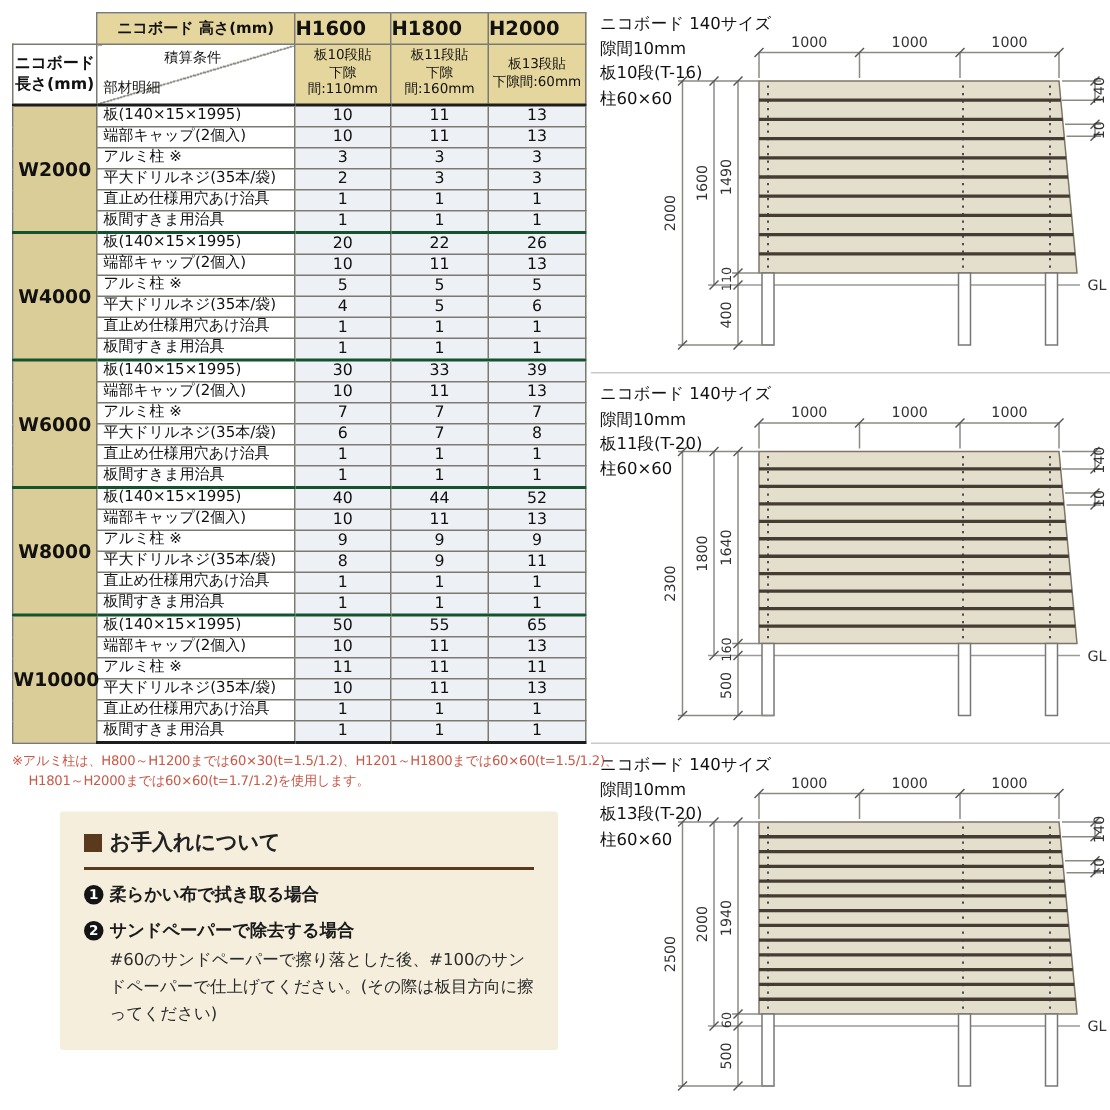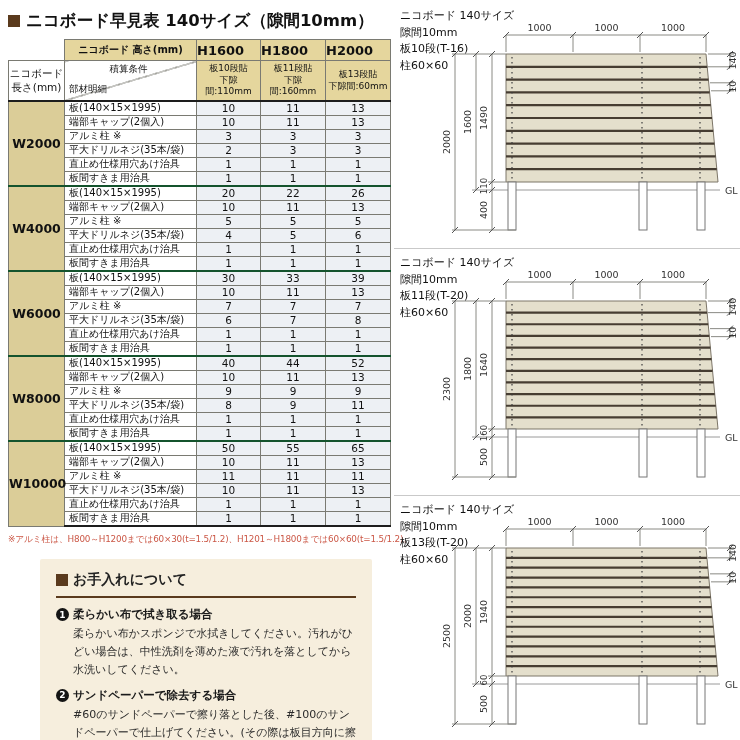--- a/index.html
+++ b/index.html
@@ -12,21 +12,21 @@
   .title{display:flex;align-items:center;gap:6px;font-size:16.5px;font-weight:bold;
          color:#111;margin:2px 0 7px 0;white-space:nowrap;}
   .sq{width:12px;height:12px;background:#5a3a1d;flex:none;}
 
   table{border-collapse:collapse;table-layout:fixed;width:382px;}
   td,th{border:1px solid #7a7a72;padding:0;}
   .corner-empty{border:none;background:transparent;}
   .tan{background:#e5d69d;}
   .colh{font-size:13px;font-weight:bold;text-align:left;height:20px;}
   .corner-h{font-size:10px;font-weight:bold;text-align:center;}
-  .len-head{background:#fff;font-size:10.5px;font-weight:normal;text-align:center;line-height:1.25;}
+  .len-head{background:#fff;font-size:10.5px;font-weight:bold;text-align:center;line-height:1.25;}
   .diag{background:linear-gradient(to bottom right,#fff 49.2%,#8a8a82 49.2%,#8a8a82 50.6%,#fff 50.6%);
         font-size:9.5px;vertical-align:top;}
   .diag .dtop{display:block;text-align:center;padding:2px 4px 0 0;}
   .diag .dbot{display:block;text-align:left;padding:7px 0 2px 4px;}
   .sub{font-size:9px;text-align:center;line-height:1.3;padding:2px 0;height:32px;}
   tbody td,tbody th{height:13px;}
   .label-cell{font-size:10px;text-align:left;background:#fff;padding:0 0 0 4px;line-height:1.05;}
   .qty{font-size:10.5px;text-align:center;background:#edf0f4;line-height:1.05;}
   .wcell{background:#dbcd98;font-weight:bold;font-size:12.5px;text-align:center;}
   .group-start td,.group-start th{border-top:2px solid #14532d;}
@@ -62,24 +62,20 @@
   text.dt{font-size:9.5px;fill:#333;font-family:"DejaVu Sans","Liberation Sans",sans-serif;}
   text.dts{font-size:8.5px;fill:#333;font-family:"DejaVu Sans","Liberation Sans",sans-serif;}
 </style>
 </head>
 <body>
 
 <div class="page">
 
   <div class="left-col">
 
-    <div class="title">
-      <span class="sq"></span>
-      <span>ニコボード早見表 140サイズ（隙間10mm）</span>
-    </div>
 
     <table>
       <colgroup>
         <col style="width:56px">
           <col style="width:132px">
         <col style="width:64px">
           <col style="width:65px">
           <col style="width:65px">
       </colgroup>
       <thead>
@@ -297,33 +293,33 @@
             <td class="label-cell">板間すきま用治具</td>
             <td class="qty">1</td>
             <td class="qty">1</td>
             <td class="qty">1</td>
           </tr>
         </tbody>
     </table>
 
     <p class="footnote">
       <span>※アルミ柱は、H800～H1200までは60×30(t=1.5/1.2)、H1201～H1800までは60×60(t=1.5/1.2)、</span><br>
+      <span class="fn2">H1801～H2000までは60×60(t=1.7/1.2)を使用します。</span>
     </p>
 
     <div class="care">
       <div class="care-h">
         <span class="sq"></span>
         <span>お手入れについて</span>
       </div>
       <div class="care-item">
         <div class="ci-head">
           <span class="badge">1</span>
           <span>柔らかい布で拭き取る場合</span>
         </div>
-        <div class="ci-body">柔らかい布かスポンジで水拭きしてください。汚れがひどい場合は、中性洗剤を薄めた液で汚れを落としてから水洗いしてください。</div>
       </div>
       <div class="care-item">
         <div class="ci-head">
           <span class="badge">2</span>
           <span>サンドペーパーで除去する場合</span>
         </div>
         <div class="ci-body">#60のサンドペーパーで擦り落とした後、#100のサンドペーパーで仕上げてください。(その際は板目方向に擦ってください)</div>
       </div>
     </div>
   </div>

